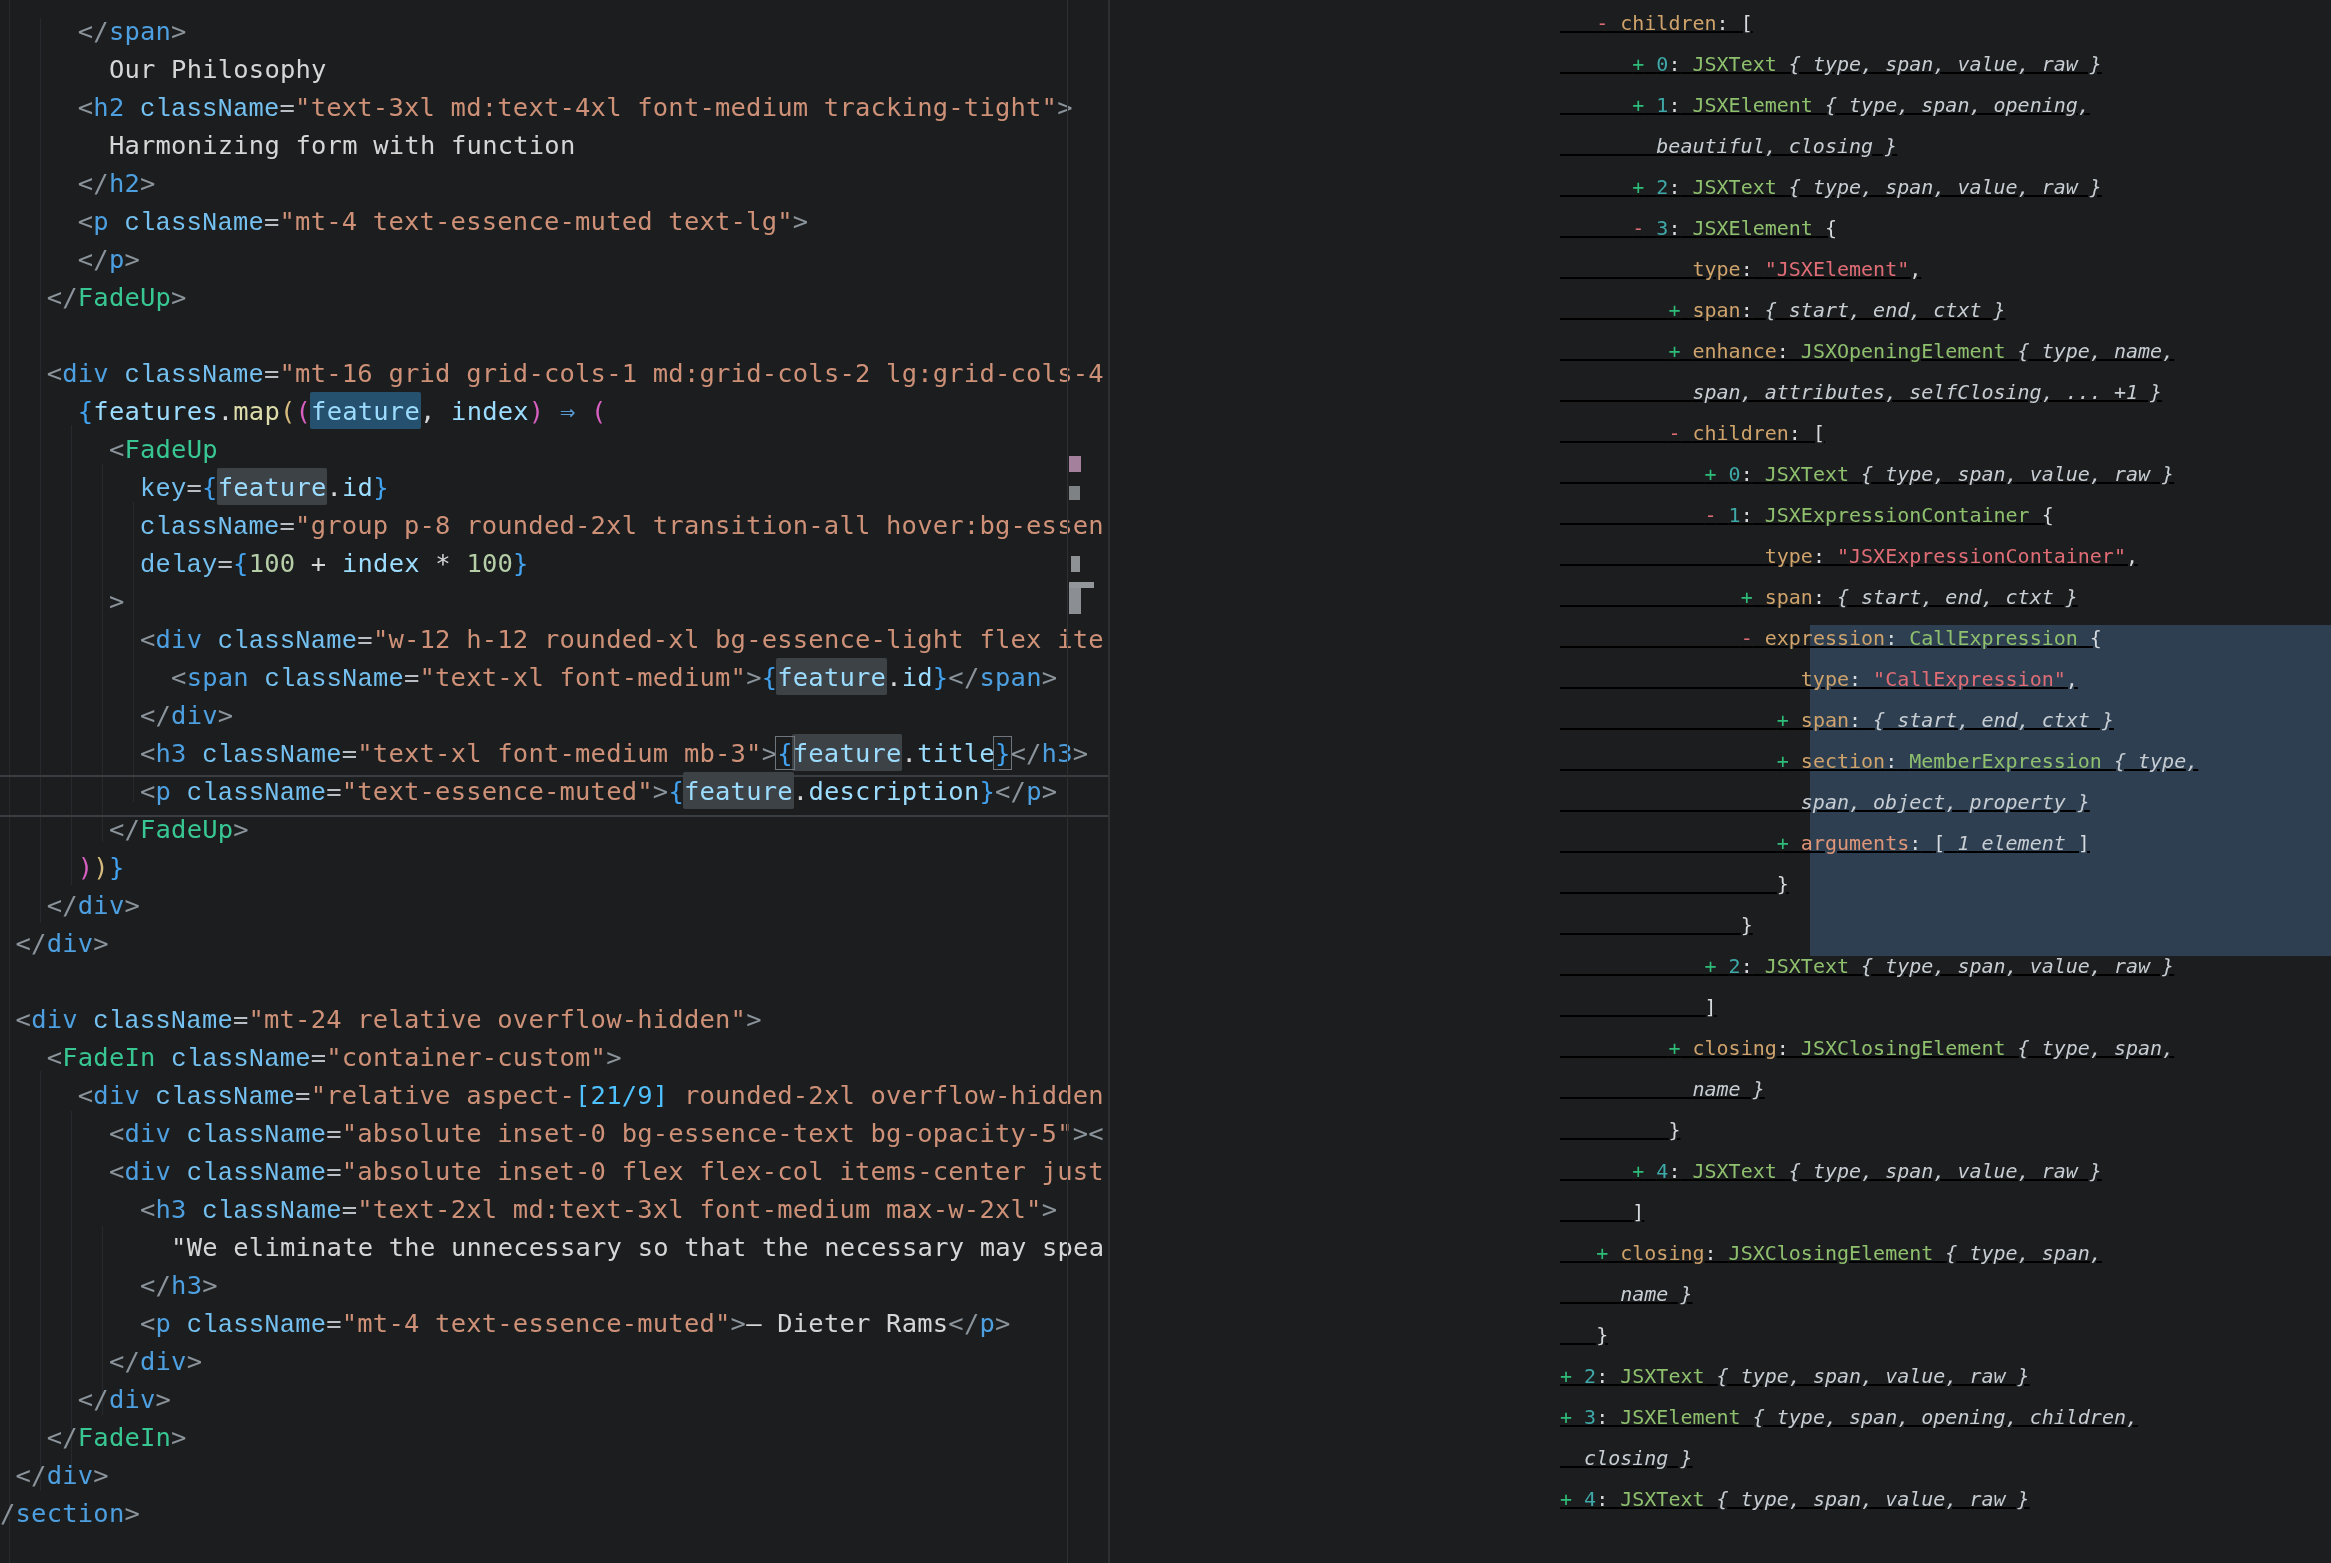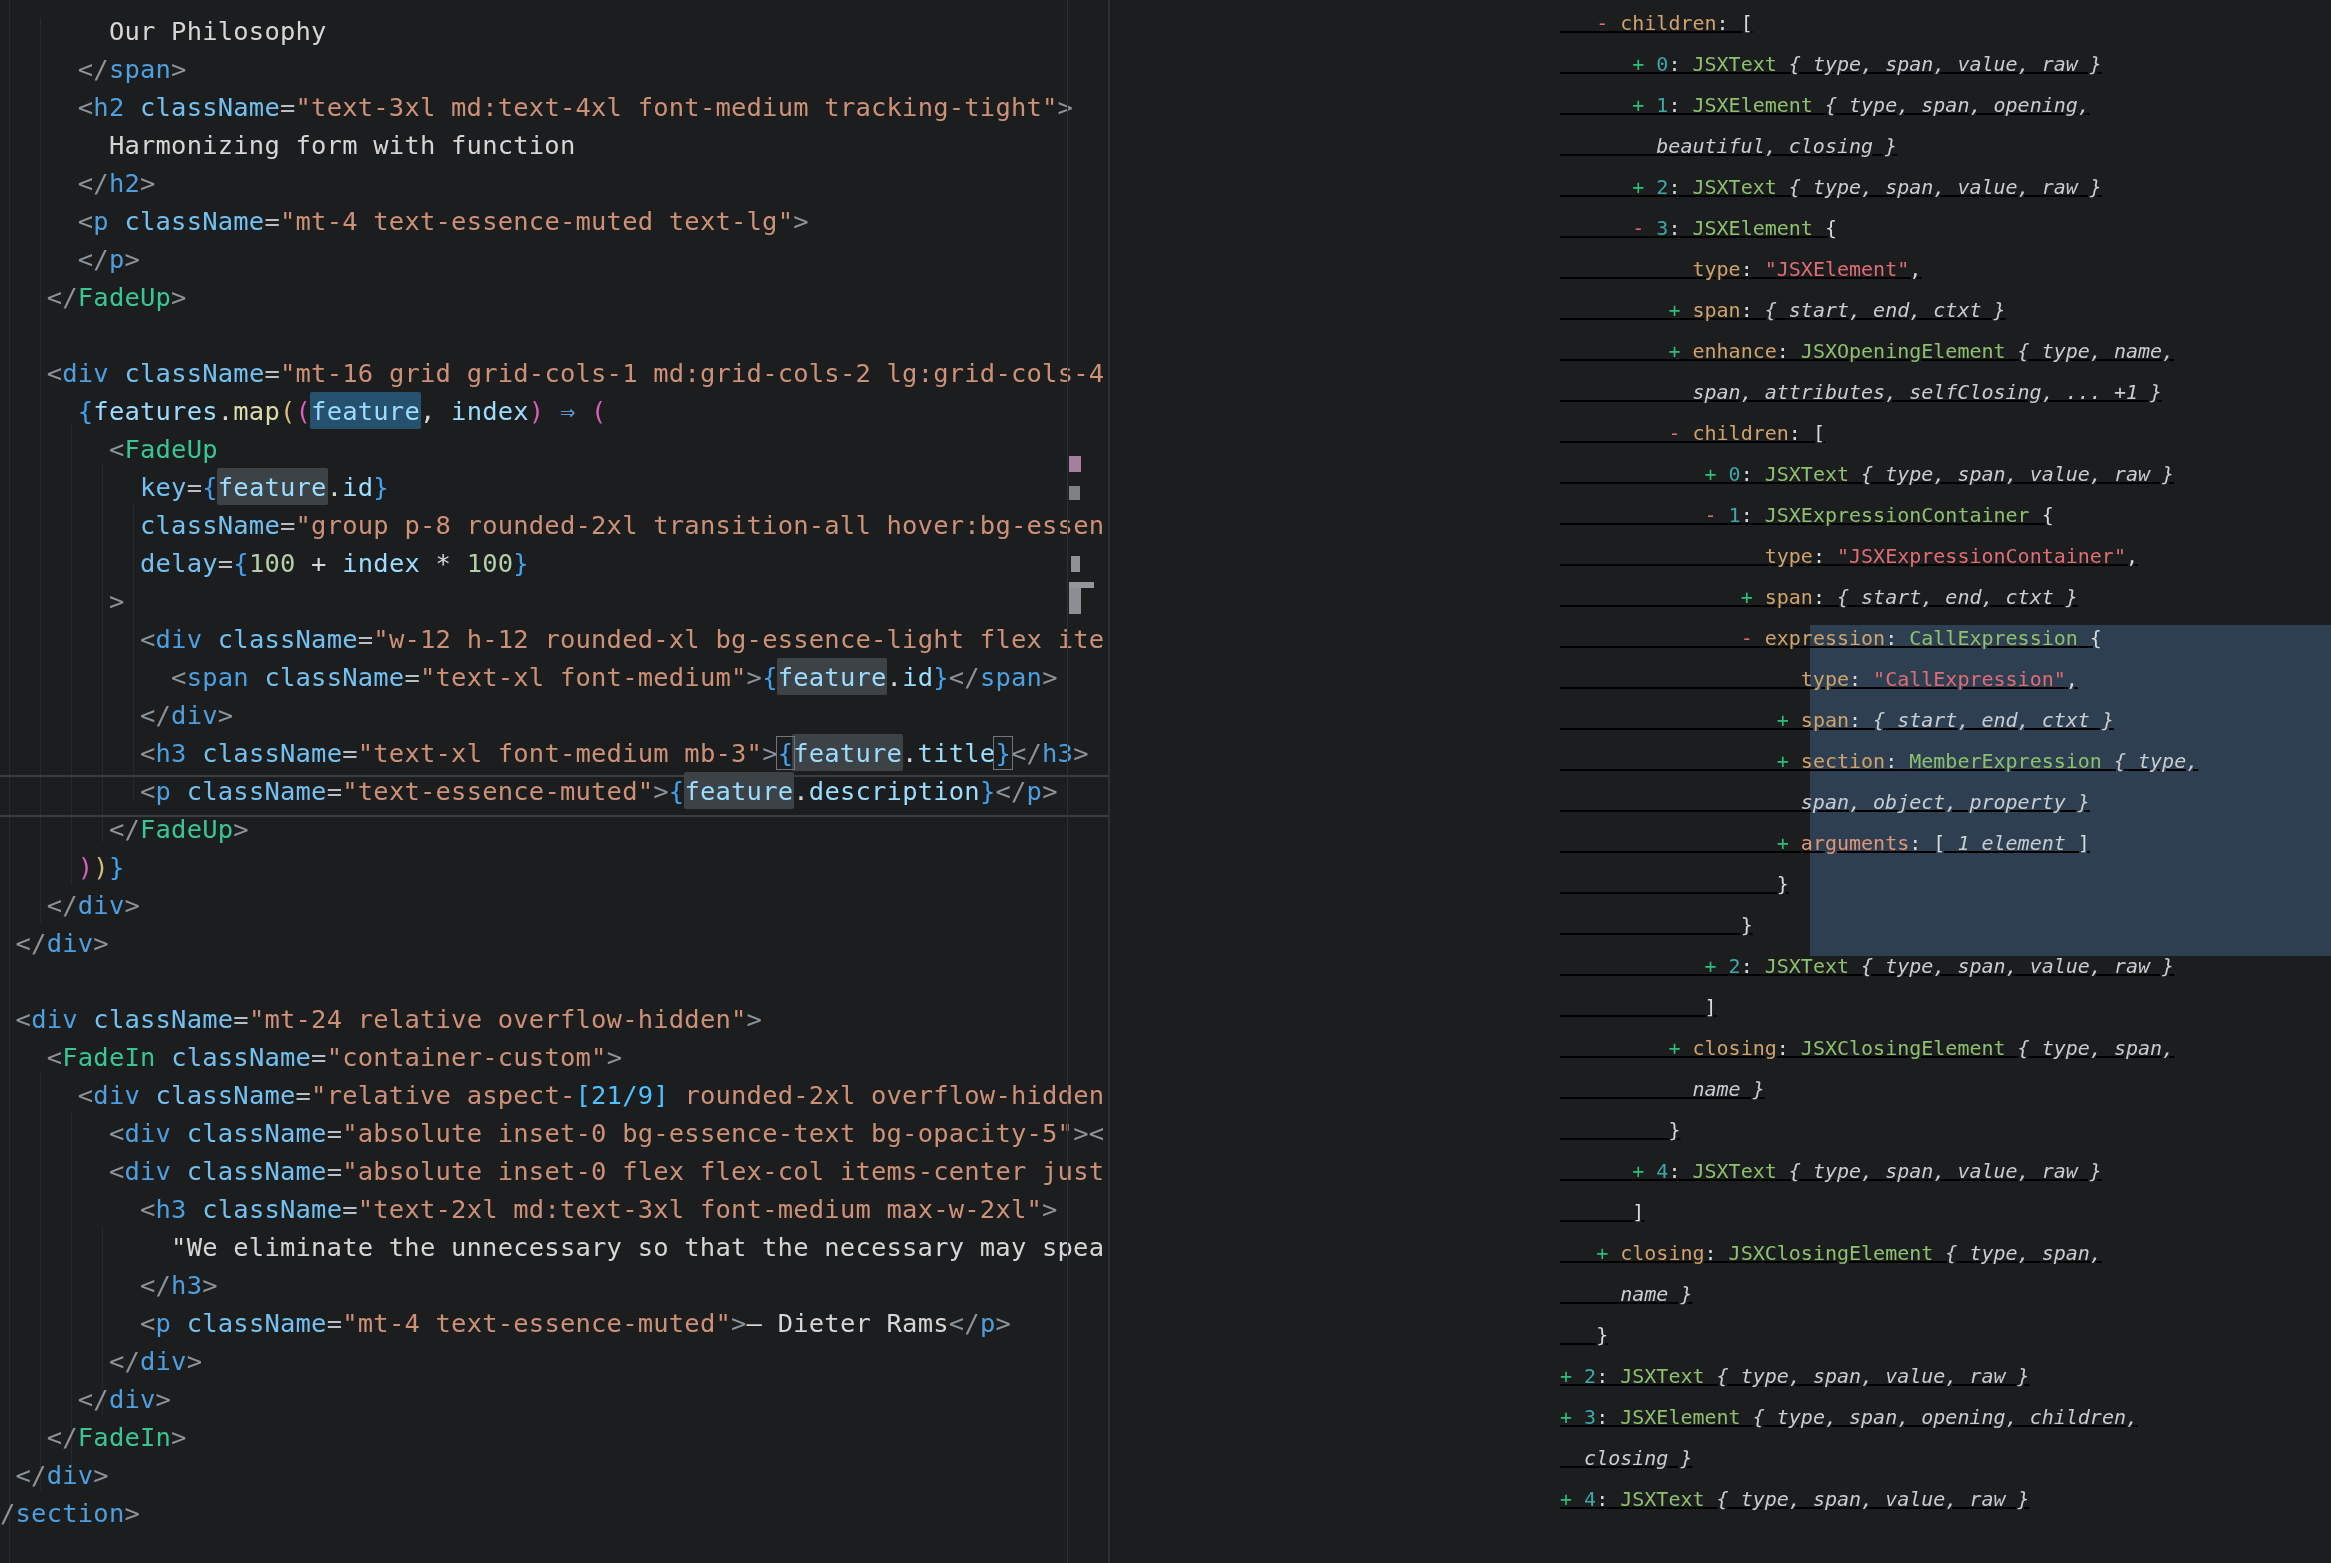--- a/index.html
+++ b/index.html
@@ -14,21 +14,21 @@
   #right-lines{position:absolute;left:450px;top:3px;width:771px;font-size:20px;z-index:3;text-decoration:underline;}
   .line{white-space:pre;}
   .lline{height:38px;line-height:38px;}
   .rline{height:41px;line-height:41px;}
   
   .w,.t{color:var(--fg);}
   .g{color:var(--gray);}
   .e{color:var(--eq);}
   .n{color:var(--tag);}
   .c{color:var(--cmp);}
-  .a{color:var(--attr);}
+  .a{color:var(--attr);font-family:Liberation Mono, monospace;}
   .s{color:var(--str);}
   .sb{color:var(--sbrk);}
   .bY{color:var(--brY);}
   .bP{color:var(--brP);}
   .bB{color:var(--brB);}
   .v{color:var(--vr);margin-top:46px;}
   .f{color:var(--fn);}
   .m{color:var(--num);}
   .ar{color:var(--arrow);}
   .occ{background:var(--occ);padding:3.6px 0.9px;margin:0 -0.9px;border-radius:1.8px;}
@@ -66,22 +66,22 @@
         <div class="guide" style="left: 133px; top: 502px; height: 300px;"></div>
         <div class="guide" style="left: 40px; top: 1071px; height: 420px;"></div>
         <div class="guide" style="left: 71px; top: 1111px; height: 361px;"></div>
         <div class="guide" style="left: 102px; top: 1226px; height: 189px;"></div>
       </div>
     <div id="cl-borders">
         <div class="cl-border" style="top: 775px;"></div>
         <div class="cl-border" style="top: 815px;"></div>
       </div>
     <div id="left-lines">
+        <div class="line lline"><span class="w">     </span><span class="g">&lt;/</span><span class="n">span</span><span class="g">&gt;</span></div>
         <div class="line lline"><span class="w">       </span><span class="t">Our Philosophy</span></div>
-        <div class="line lline"><span class="w">     </span><span class="g">&lt;/</span><span class="n">span</span><span class="g">&gt;</span></div>
         <div class="line lline"><span class="w">     </span><span class="g">&lt;</span><span class="n">h2</span><span class="t"> </span><span class="a">className</span><span class="e">=</span><span class="s">"text-3xl md:text-4xl font-medium tracking-tight"</span><span class="g">&gt;</span></div>
         <div class="line lline"><span class="w">       </span><span class="t">Harmonizing form with function</span></div>
         <div class="line lline"><span class="w">     </span><span class="g">&lt;/</span><span class="n">h2</span><span class="g">&gt;</span></div>
         <div class="line lline"><span class="w">     </span><span class="g">&lt;</span><span class="n">p</span><span class="t"> </span><span class="a">className</span><span class="e">=</span><span class="s">"mt-4 text-essence-muted text-lg"</span><span class="g">&gt;</span></div>
         <div class="line lline"><span class="w">     </span><span class="g">&lt;/</span><span class="n">p</span><span class="g">&gt;</span></div>
         <div class="line lline"><span class="w">   </span><span class="g">&lt;/</span><span class="c">FadeUp</span><span class="g">&gt;</span></div>
         <div class="line lline"></div>
         <div class="line lline"><span class="w">   </span><span class="g">&lt;</span><span class="n">div</span><span class="t"> </span><span class="a">className</span><span class="e">=</span><span class="s">"mt-16 grid grid-cols-1 md:grid-cols-2 lg:grid-cols-4</span></div>
         <div class="line lline"><span class="w">     </span><span class="bB">{</span><span class="v">features</span><span class="t">.</span><span class="f">map</span><span class="bY">(</span><span class="bP">(</span><span class="v sel">feature</span><span class="t">, </span><span class="v">index</span><span class="bP">)</span><span class="t"> </span><span class="ar">⇒</span><span class="t"> </span><span class="bP">(</span></div>
         <div class="line lline"><span class="w">       </span><span class="g">&lt;</span><span class="c">FadeUp</span></div>

